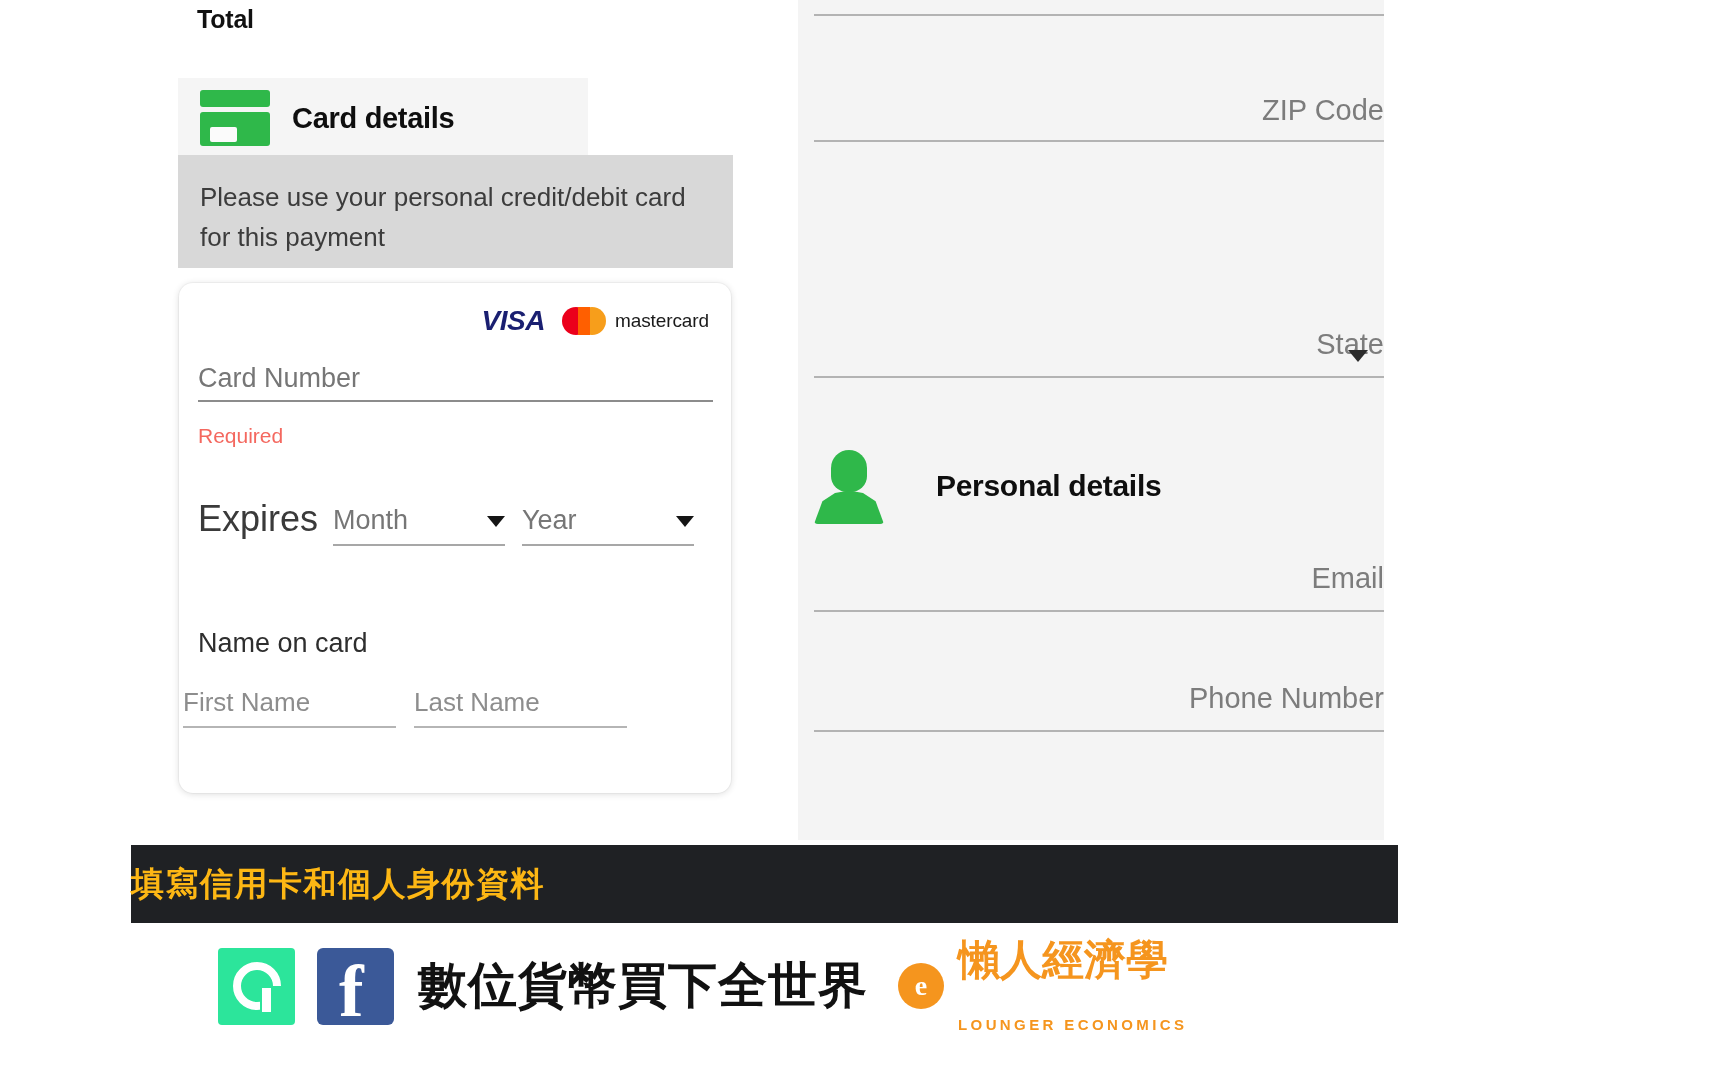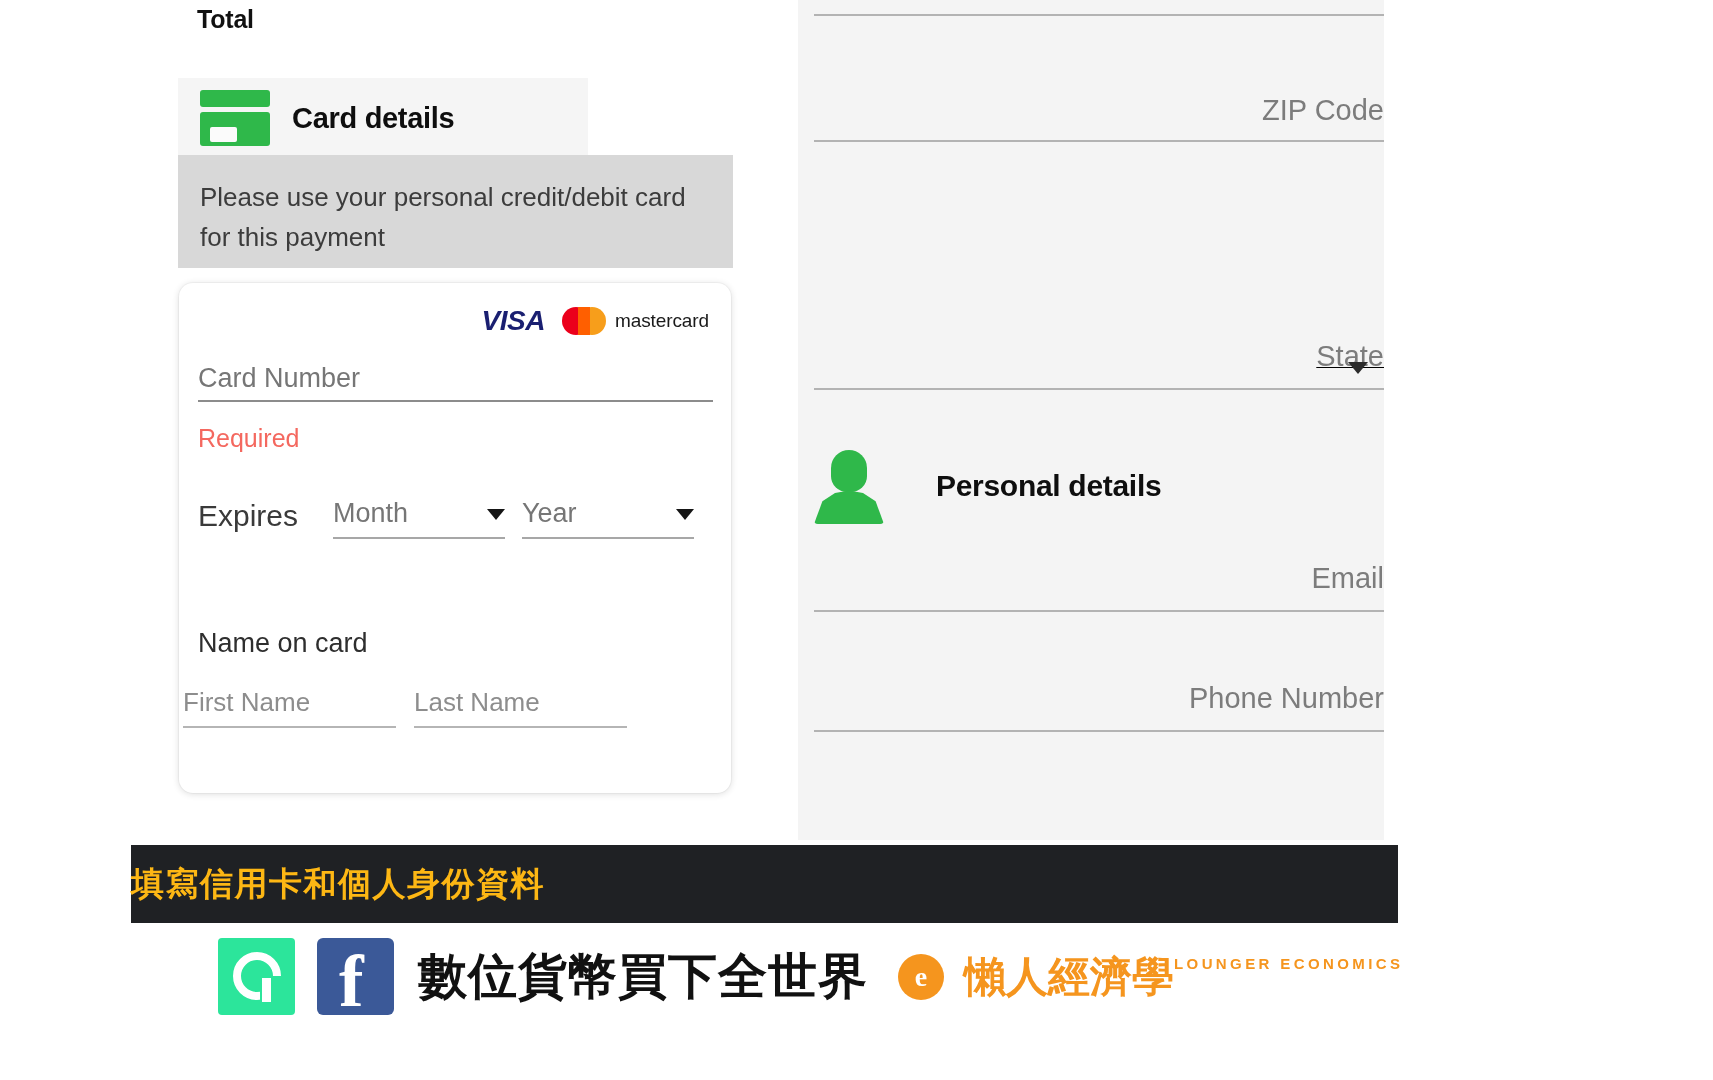--- a/index.html
+++ b/index.html
@@ -193,35 +193,35 @@
   .ph {
     font-size: 27px;
     color: #767676;
     font-weight: 300;
     white-space: nowrap;
   }
   .required-msg {
     position: absolute;
     left: 19px;
     top: 141px;
-    font-size: 25px;
+    font-size: 21px;
     color: #f4685f;
     font-weight: 300;
   }
 
   .expires-row {
     position: absolute;
     left: 19px;
     top: 215px;
     width: 520px;
     display: flex;
     align-items: flex-end;
   }
   .expires-label {
-    font-size: 30px;
+    font-size: 36px;
     color: #3a3a3a;
     font-weight: 300;
     width: 135px;
     padding-bottom: 6px;
   }
   .select-box {
     position: relative;
     width: 172px;
     border-bottom: 2px solid #a7a7a7;
     padding-bottom: 8px;
@@ -479,22 +479,24 @@
     left: 0; top: 0;
     width: 46px; height: 46px;
     line-height: 46px;
     text-align: center;
     font-size: 28px;
     font-weight: bold;
     color: #ffffff;
     font-family: "Liberation Serif", serif;
   }
   .le-text-wrap {
-    margin-left: 20px;
-    display: flex;
+    margin-left: 14px;
+    display: flex;
+    flex-direction: column;
+    gap: 34px;
   }
   .le-cn {
     font-size: 42px;
     font-weight: bold;
     color: #f5951e;
     letter-spacing: 0px;
     line-height: 44px;
     font-family: "DejaVu Sans", "Liberation Sans", sans-serif;
   }
   .le-en {
@@ -593,21 +595,21 @@
   <div class="right-col">
     <div class="right-panel">
 
       <div class="top-rule"></div>
 
       <div class="r-field r-underline" style="top:72px; height:70px; padding-top:22px;">
         <span class="r-ph">ZIP Code</span>
       </div>
 
 
-      <div class="r-field r-underline" style="top:320px; height:70px; padding-top:20px;text-decoration:underline;">
+      <div class="r-field r-underline" style="top:308px; height:70px; padding-top:20px;">
         <span class="r-ph">State</span>
         <span class="r-caret"></span>
       </div>
 
       <div class="personal-header">
         <span class="person-icon">
           <span class="head"></span>
           <span class="shoulders"></span>
         </span>
         <span class="personal-title">Personal details</span>

